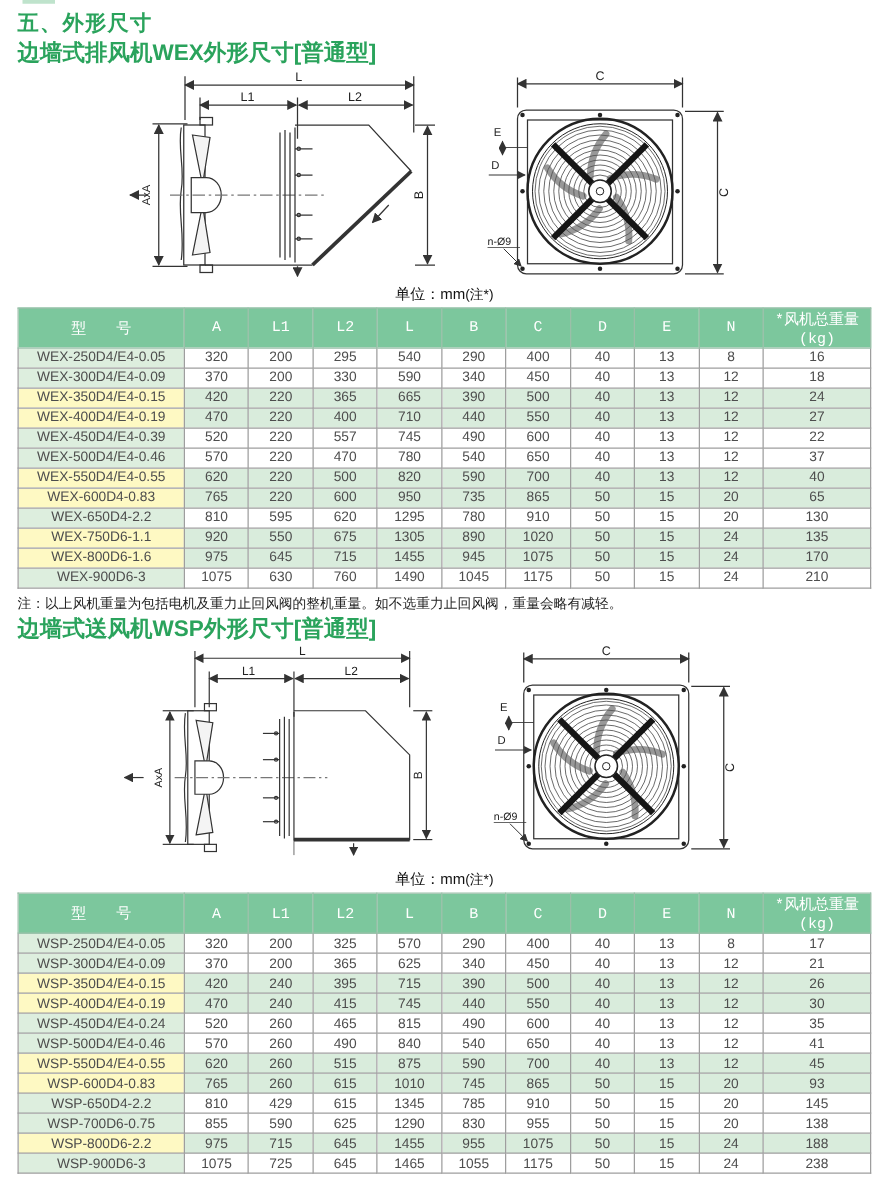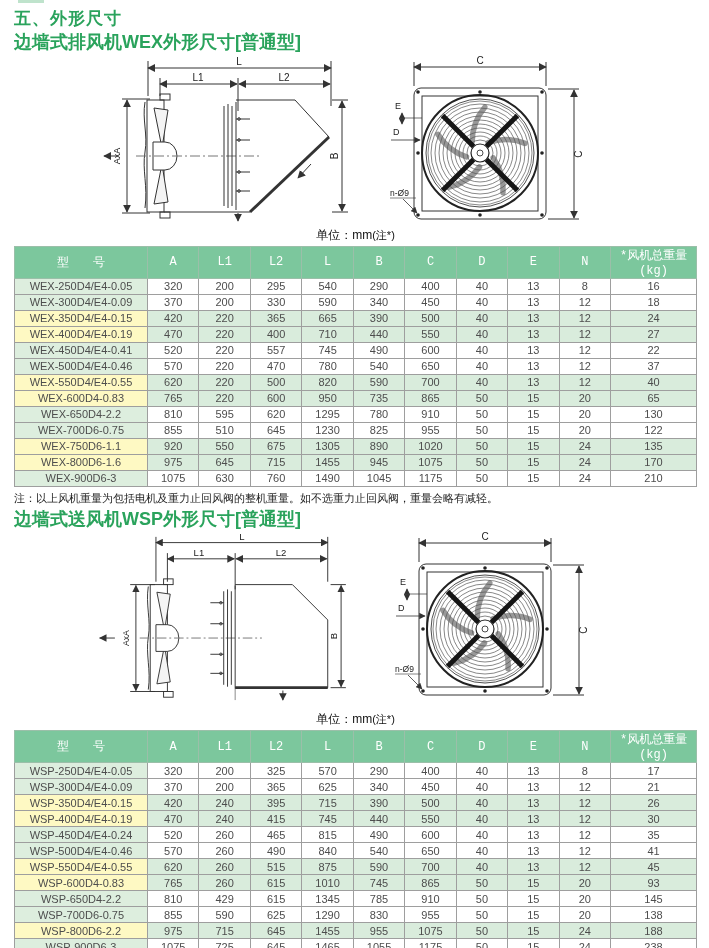--- a/index.html
+++ b/index.html
@@ -280,21 +280,21 @@
           <td>400</td>
           <td>710</td>
           <td>440</td>
           <td>550</td>
           <td>40</td>
           <td>13</td>
           <td>12</td>
           <td>27</td>
         </tr>
         <tr>
-          <td>WEX-450D4/E4-0.41</td>
+          <td>WEX-450D4/E4-0.39</td>
           <td>520</td>
           <td>220</td>
           <td>557</td>
           <td>745</td>
           <td>490</td>
           <td>600</td>
           <td>40</td>
           <td>13</td>
           <td>12</td>
           <td>22</td>
@@ -343,33 +343,20 @@
           <td>810</td>
           <td>595</td>
           <td>620</td>
           <td>1295</td>
           <td>780</td>
           <td>910</td>
           <td>50</td>
           <td>15</td>
           <td>20</td>
           <td>130</td>
-        </tr>
-        <tr>
-          <td>WEX-700D6-0.75</td>
-          <td>855</td>
-          <td>510</td>
-          <td>645</td>
-          <td>1230</td>
-          <td>825</td>
-          <td>955</td>
-          <td>50</td>
-          <td>15</td>
-          <td>20</td>
-          <td>122</td>
         </tr>
         <tr class="stripe">
           <td>WEX-750D6-1.1</td>
           <td>920</td>
           <td>550</td>
           <td>675</td>
           <td>1305</td>
           <td>890</td>
           <td>1020</td>
           <td>50</td>

